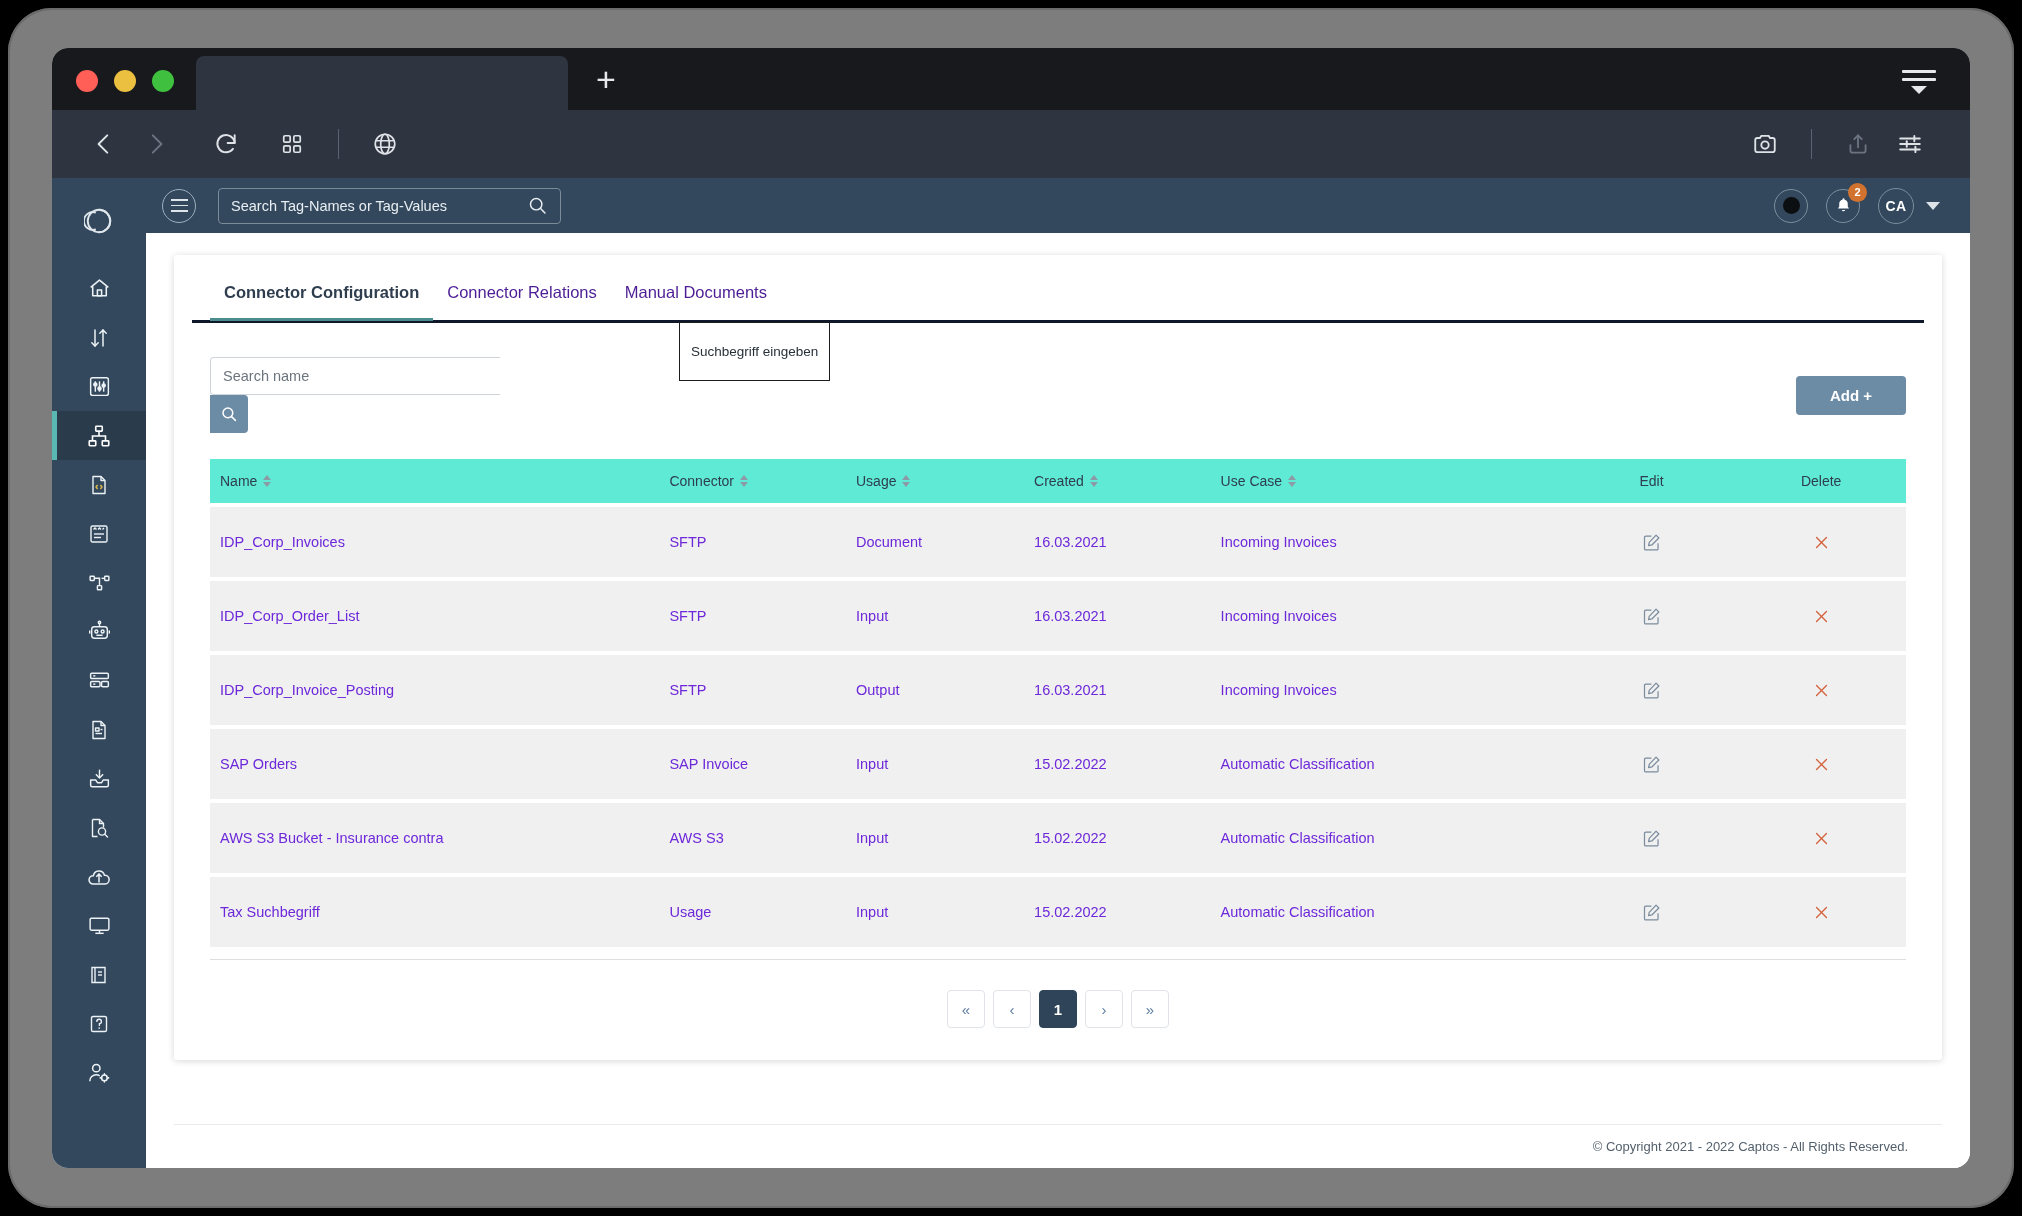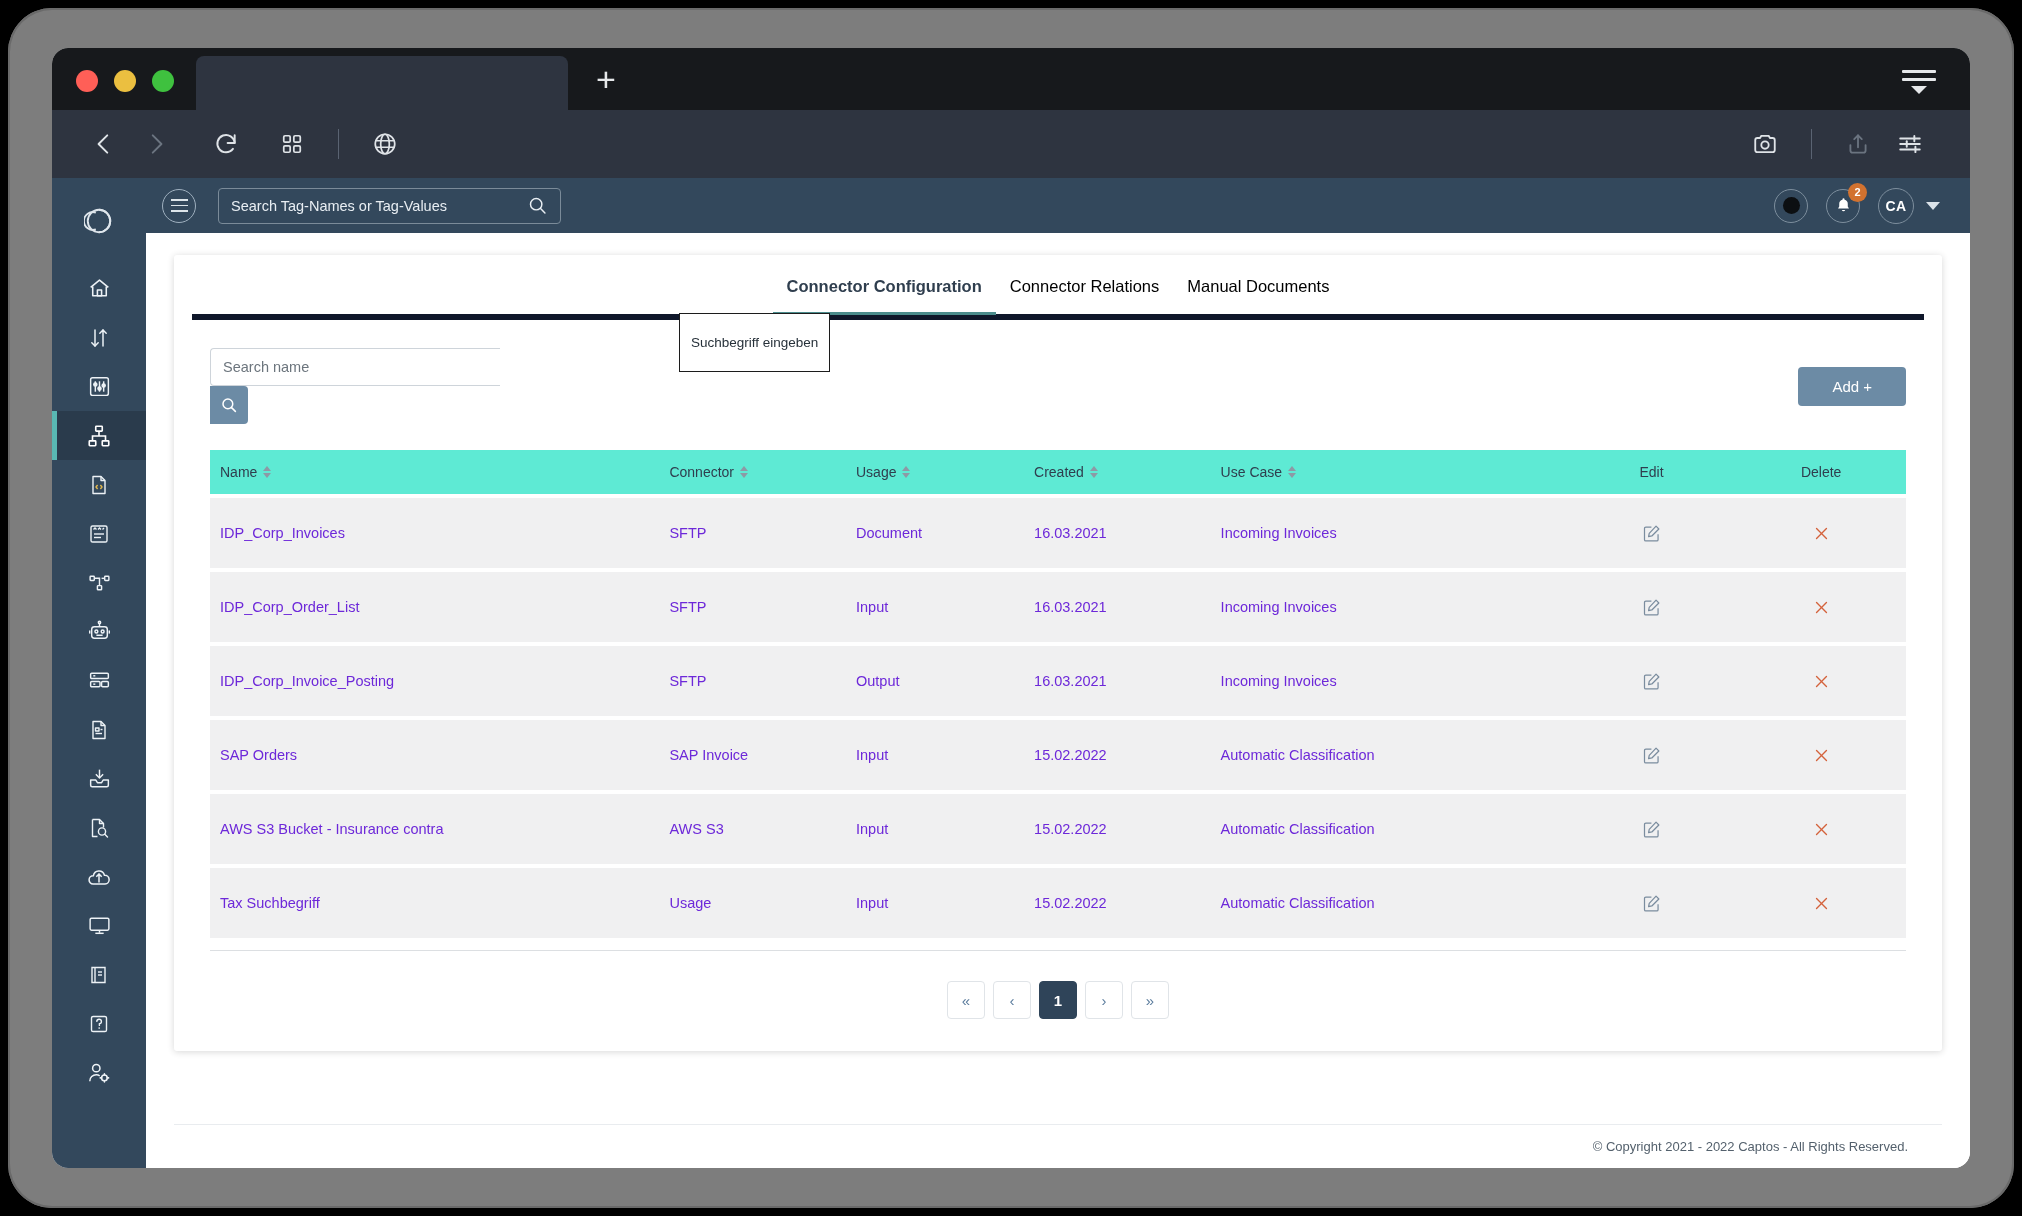--- a/index.html
+++ b/index.html
@@ -201,27 +201,26 @@
     background: #fff;
     box-shadow: 0 1px 7px rgba(0,0,0,0.16);
     border-radius: 3px;
     padding: 0 0 32px 0;
     flex: none;
   }
 
   
   .tabs {
     display: flex;
-    border-bottom: 6px solid #0f172a;
+    border-bottom: 3px solid #0f172a;
     padding: 0 18px;
-    margin: 0 18px;
-    justify-content: center;
+    margin: 6px 18px;
   }
   .tab {
-    font-size: 16.5px; color: #000000;
+    font-size: 16.5px; color: #4c1d95;
     padding: 22px 14px 16px 14px;
     cursor: pointer;
     border-bottom: 3px solid transparent;
     margin-bottom: -1px;
     white-space: nowrap;
   }
   .tab.active {
     font-weight: 700; color: #2f3e4e;
     border-bottom-color: #4b8c8c;
   }
@@ -258,21 +257,21 @@
     background: #fff;
     border: 1px solid #1c1c1c;
     padding: 21px 11px;
     font-size: 13.5px; color: #27313a;
     white-space: nowrap;
   }
   .add-btn {
     margin-left: auto;
     background: #6c8ba5;
     color: #fff;
-    font-size: 15px; font-weight: 400;
+    font-size: 15px; font-weight: 700;
     border: none; border-radius: 4px;
     padding: 11px 34px;
     cursor: pointer;
     font-family: "Liberation Sans", sans-serif;
   }
 
   
   table.grid {
     width: calc(100% - 72px);
     margin: 0 36px;

